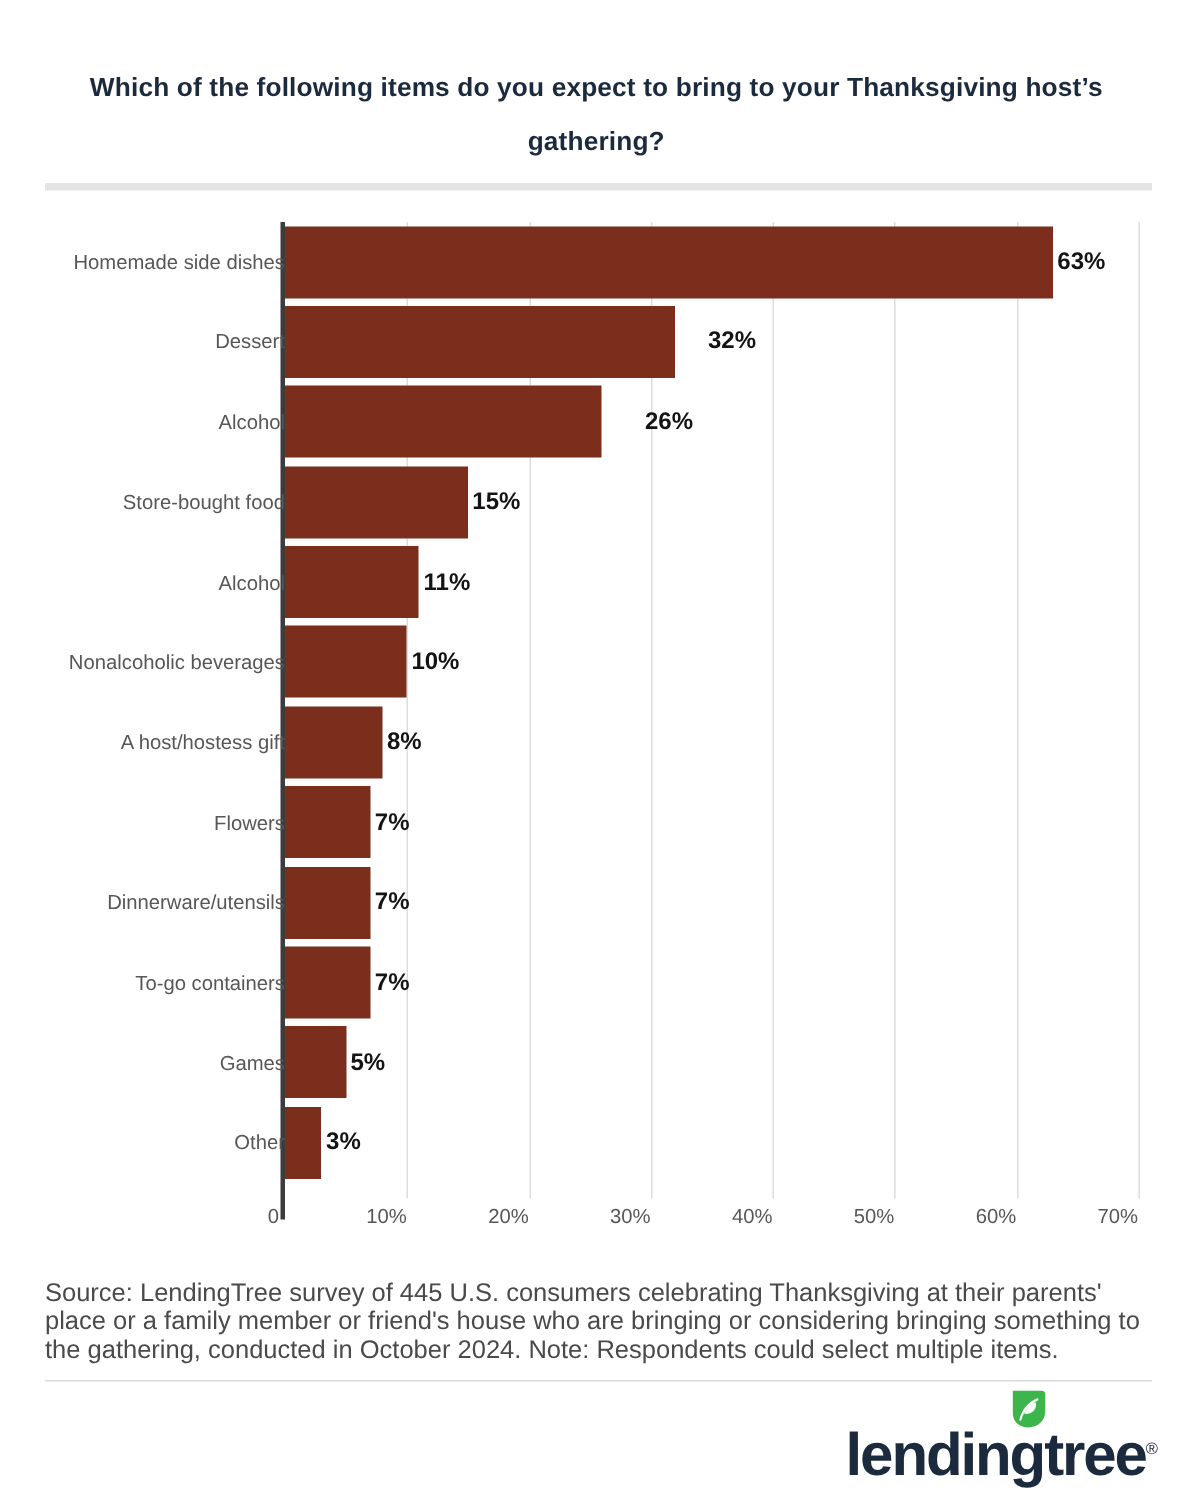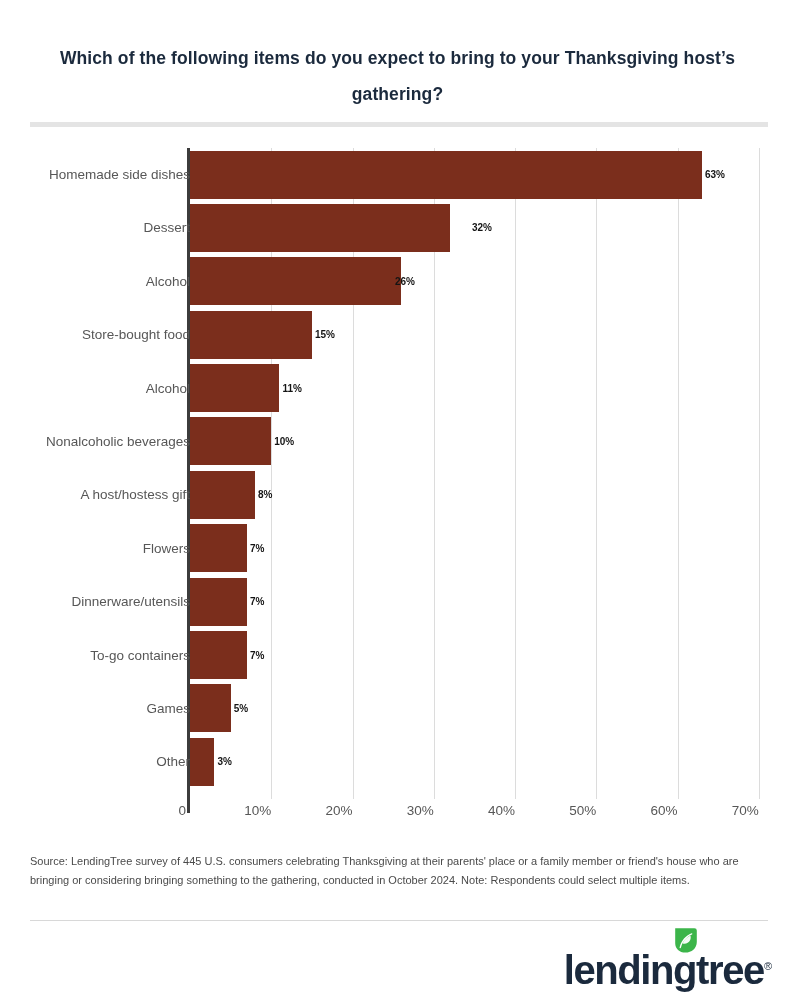--- a/index.html
+++ b/index.html
@@ -100,21 +100,21 @@
     left: 190px;
     top: 2.5px;
     height: 48px;
     background: #7b2e1c;
   }
   .val-label {
     position: absolute;
     top: 0;
     height: 53.4px;
     line-height: 53.4px;
-    font-size: 10px;
+    font-size: 16px;
     font-weight: bold;
     color: #141414;
     white-space: nowrap;
     padding-left: 3px;
   }
 
   
   .xaxis {
     position: absolute;
     left: 0px;
@@ -130,21 +130,21 @@
     white-space: nowrap;
     transform: translateX(-100%);
   }
 
   
   .source {
     position: absolute;
     left: 30px;
     top: 852px;
     width: 740px;
-    font-size: 11px;
+    font-size: 17px;
     color: #4a4a4a;
     line-height: 19px;
   }
 
   
   .bottom-rule {
     position: absolute;
     left: 30px;
     top: 920px;
     width: 738px;
@@ -211,21 +211,21 @@
         <div class="val-label" style="left: 701.875px;">63%</div>
       </div>
       <div class="row">
         <div class="cat-label">Dessert</div>
         <div class="bar" style="width: 260px; background: rgb(123, 46, 28);"></div>
         <div class="val-label" style="left: 450px; padding-left: 22px;">32%</div>
       </div>
       <div class="row">
         <div class="cat-label">Alcohol</div>
         <div class="bar" style="width: 211.25px; background: rgb(123, 46, 28);"></div>
-        <div class="val-label" style="left: 378px; padding-left: 17px;">26%</div>
+        <div class="val-label" style="left: 413px; padding-left: 17px;">26%</div>
       </div>
       <div class="row">
         <div class="cat-label">Store-bought food</div>
         <div class="bar" style="width: 121.875px; background: rgb(123, 46, 28);"></div>
         <div class="val-label" style="left: 311.875px;">15%</div>
       </div>
       <div class="row">
         <div class="cat-label">Alcohol</div>
         <div class="bar" style="width: 89.375px; background: rgb(123, 46, 28);"></div>
         <div class="val-label" style="left: 279.375px;">11%</div>

